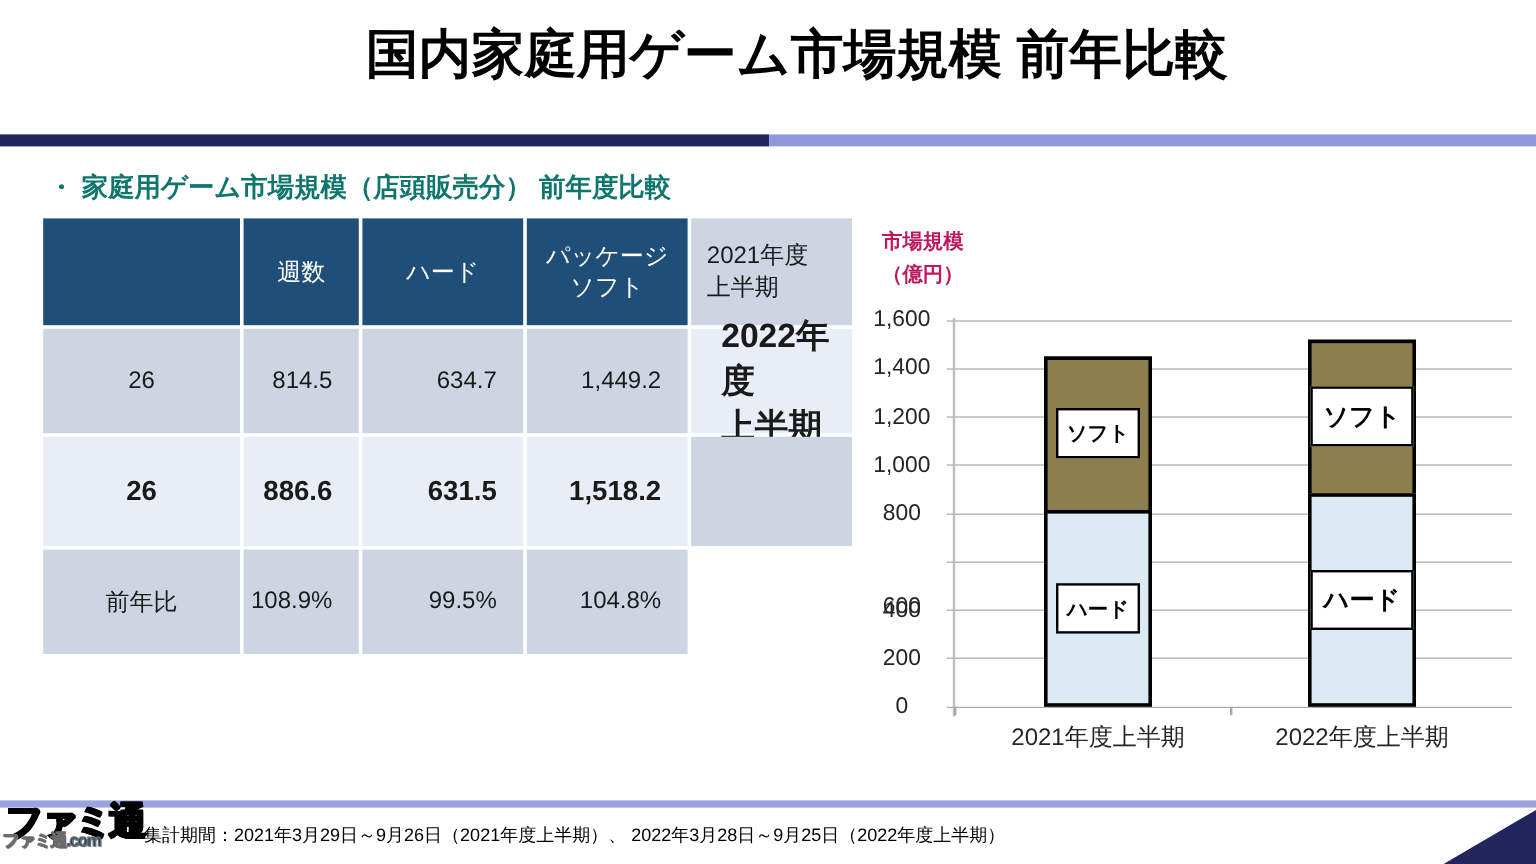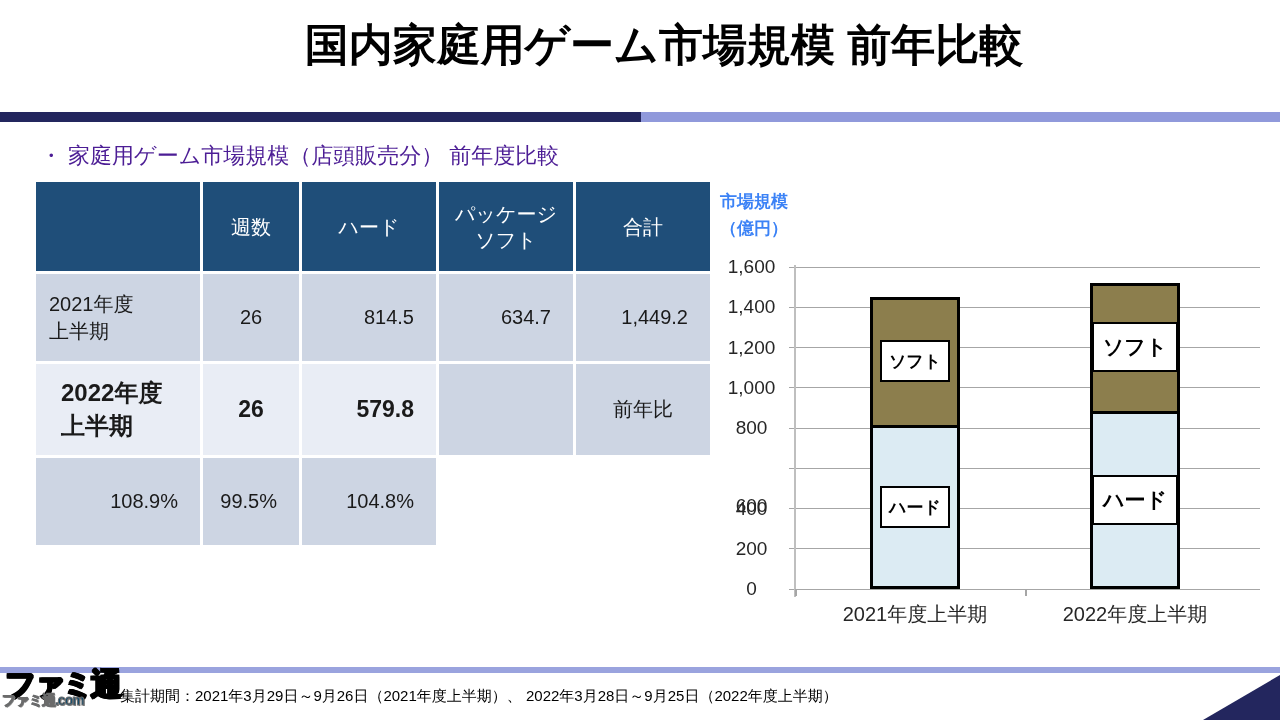--- a/index.html
+++ b/index.html
@@ -12,21 +12,21 @@
     text-align: center; font-size: 44px; font-weight: 900; color: #000;
     letter-spacing: 0px;
     padding-left: 48px;
   }
   .divider { position: absolute; top: 112px; left: 0; width: 1280px; height: 10px; }
   .divider .seg-left  { position: absolute; left: 0; top: 0; width: 641px; height: 10px; background: #23265E; }
   .divider .seg-right { position: absolute; left: 641px; top: 0; width: 639px; height: 10px; background: #9099DB; }
 
   .subtitle {
     position: absolute; left: 40px; top: 141px;
-    font-size: 22px; font-weight: normal; color: #4c1d95;
+    font-size: 22px; font-weight: bold; color: #0f766e;
   }
 
   
   .market-table {
     position: absolute; left: 36px; top: 182px;
     display: grid;
     grid-template-columns: 164px 96px 134px 134px 134px;
     grid-template-rows: 89px 87px 91px 87px;
     gap: 3px;
     background: #fff;
@@ -35,27 +35,27 @@
   .cell.head {
     background: #1F4E79; color: #fff; justify-content: center; text-align: center;
     white-space: pre-line; line-height: 1.3; font-weight: 400;
   }
   .cell.rlabel { justify-content: flex-start; padding-left: 13px; white-space: pre-line; line-height: 1.35; }
   .cell.c { justify-content: center; }
   .cell.r { justify-content: flex-end; padding-right: 22px; }
   .row-a { background: #CDD5E3; }
   .row-b { background: #E9EDF5; }
   .row-b.cell { font-weight: bold; font-size: 23px; }
-  .row-b.rlabel { font-size: 24px; padding-left: 25px; }
+  .row-b.rlabel { font-size: 28px; padding-left: 25px; }
 
   
   #chart { position: absolute; left: 720px; top: 180px; width: 558px; height: 465px; }
   .chart-title {
-    position: absolute; left: 0; top: 8px; font-size: 17px; font-weight: bold;
-    color: #3b82f6; white-space: pre-line; line-height: 1.6;
+    position: absolute; left: 15px; top: 8px; font-size: 17px; font-weight: bold;
+    color: #be185d; white-space: pre-line; line-height: 1.6;
   }
   .gridline { position: absolute; height: 1px; background: #A6A6A6; }
   .y-axis-line { position: absolute; width: 2px; background: #BFBFBF; }
   .ytick-label { position: absolute; text-align: center; font-size: 19px; color: #262626; }
   .axis-tick { position: absolute; width: 2px; height: 7px; background: #A6A6A6; }
   .bar-seg { position: absolute; border: 3px solid #000; }
   .bar-tag {
     position: absolute; background: #fff; border: 2px solid #000;
     display: flex; align-items: center; justify-content: center;
     font-weight: bold; color: #000;
@@ -95,33 +95,34 @@
   </div>
 
   <div class="subtitle">・ 家庭用ゲーム市場規模（店頭販売分） 前年度比較</div>
 
   <div class="market-table">
     <div class="cell head"></div>
     <div class="cell head">週数</div>
     <div class="cell head">ハード</div>
     <div class="cell head">パッケージ
 ソフト</div>
-    <div class="cell head">合計</div>
 
     <div class="cell rlabel row-a">2021年度
 上半期</div>
     <div class="cell c row-a">26</div>
     <div class="cell r row-a">814.5</div>
     <div class="cell r row-a">634.7</div>
     <div class="cell r row-a">1,449.2</div>
 
     <div class="cell rlabel row-b">2022年度
 上半期</div>
     <div class="cell c row-b">26</div>
-    <div class="cell r row-b">579.8</div>
+    <div class="cell r row-b">886.6</div>
+    <div class="cell r row-b">631.5</div>
+    <div class="cell r row-b">1,518.2</div>
 
     <div class="cell rlabel row-a"></div>
     <div class="cell c row-a">前年比</div>
     <div class="cell r row-a">108.9%</div>
     <div class="cell r row-a">99.5%</div>
     <div class="cell r row-a">104.8%</div>
   </div>
 
   <div id="chart">
     <div class="chart-title">市場規模

